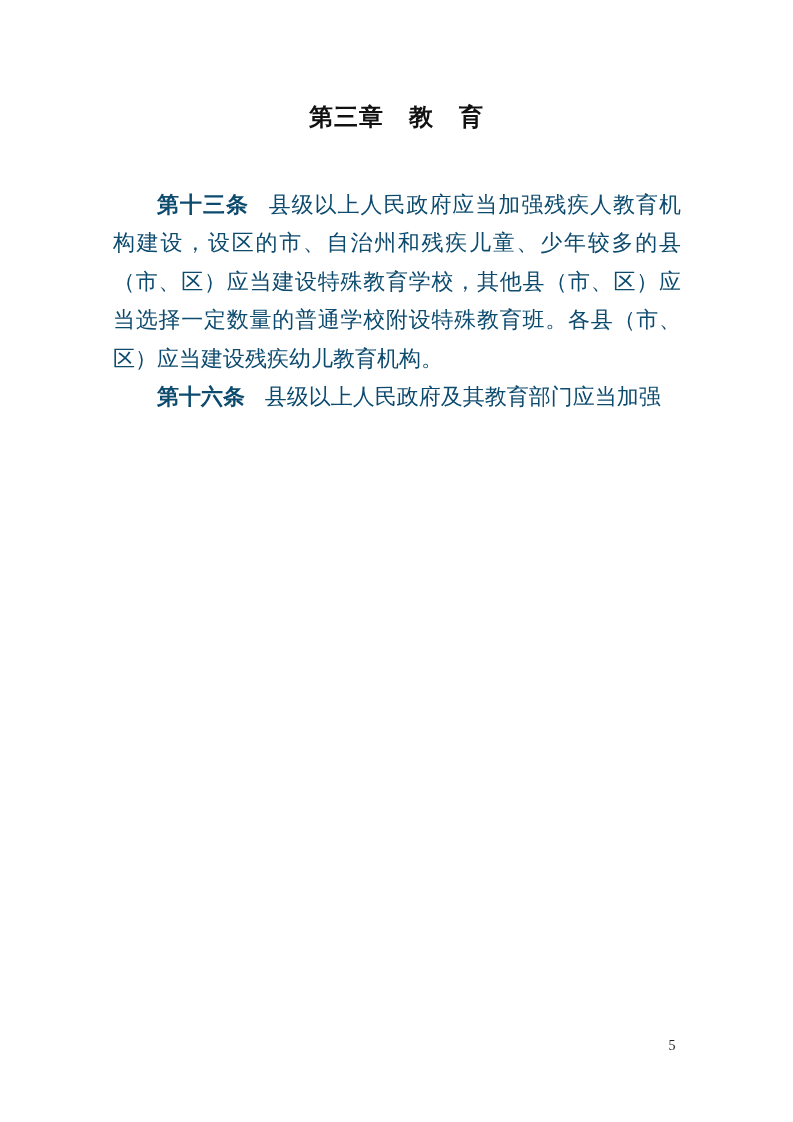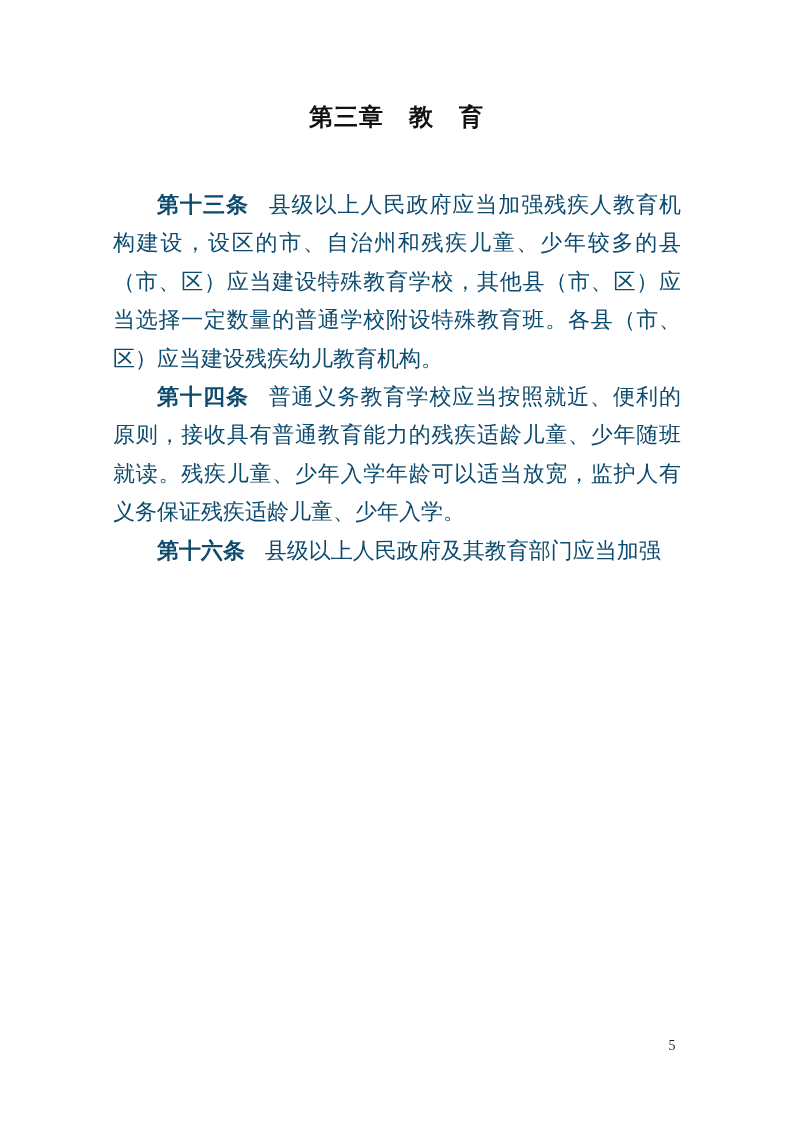--- a/index.html
+++ b/index.html
@@ -64,21 +64,20 @@
 <div class="page">
 
   <h1 class="doc-title">第三章　教　育</h1>
 
   <div class="content">
 
     <p class="para"><span class="article-label">第十三条</span><span>县级以上人民政府应当加强残疾人教育机构建设，设区的市、自治州和残疾儿童、少年较多的县（市、区）应当建设特殊教育学校，其他县（市、区）应当选择一定数量的普通学校附设特殊教育班。各县（市、区）应当建设残疾幼儿教育机构。</span></p>
 
 
 
-    <p class="para"><span class="article-label">第十四条</span><span>普通义务教育学校应当按照就近、便利的原则，接收具有普通教育能力的残疾适龄儿童、少年随班就读。残疾儿童、少年入学年龄可以适当放宽，监护人有义务保证残疾适龄儿童、少年入学。</span></p>
 
 
 
     <p class="para"><span class="article-label">第十六条</span><span>县级以上人民政府及其教育部门应当加强</span></p>
 
   </div>
 
   <div class="page-number">5</div>
 
 </div>

